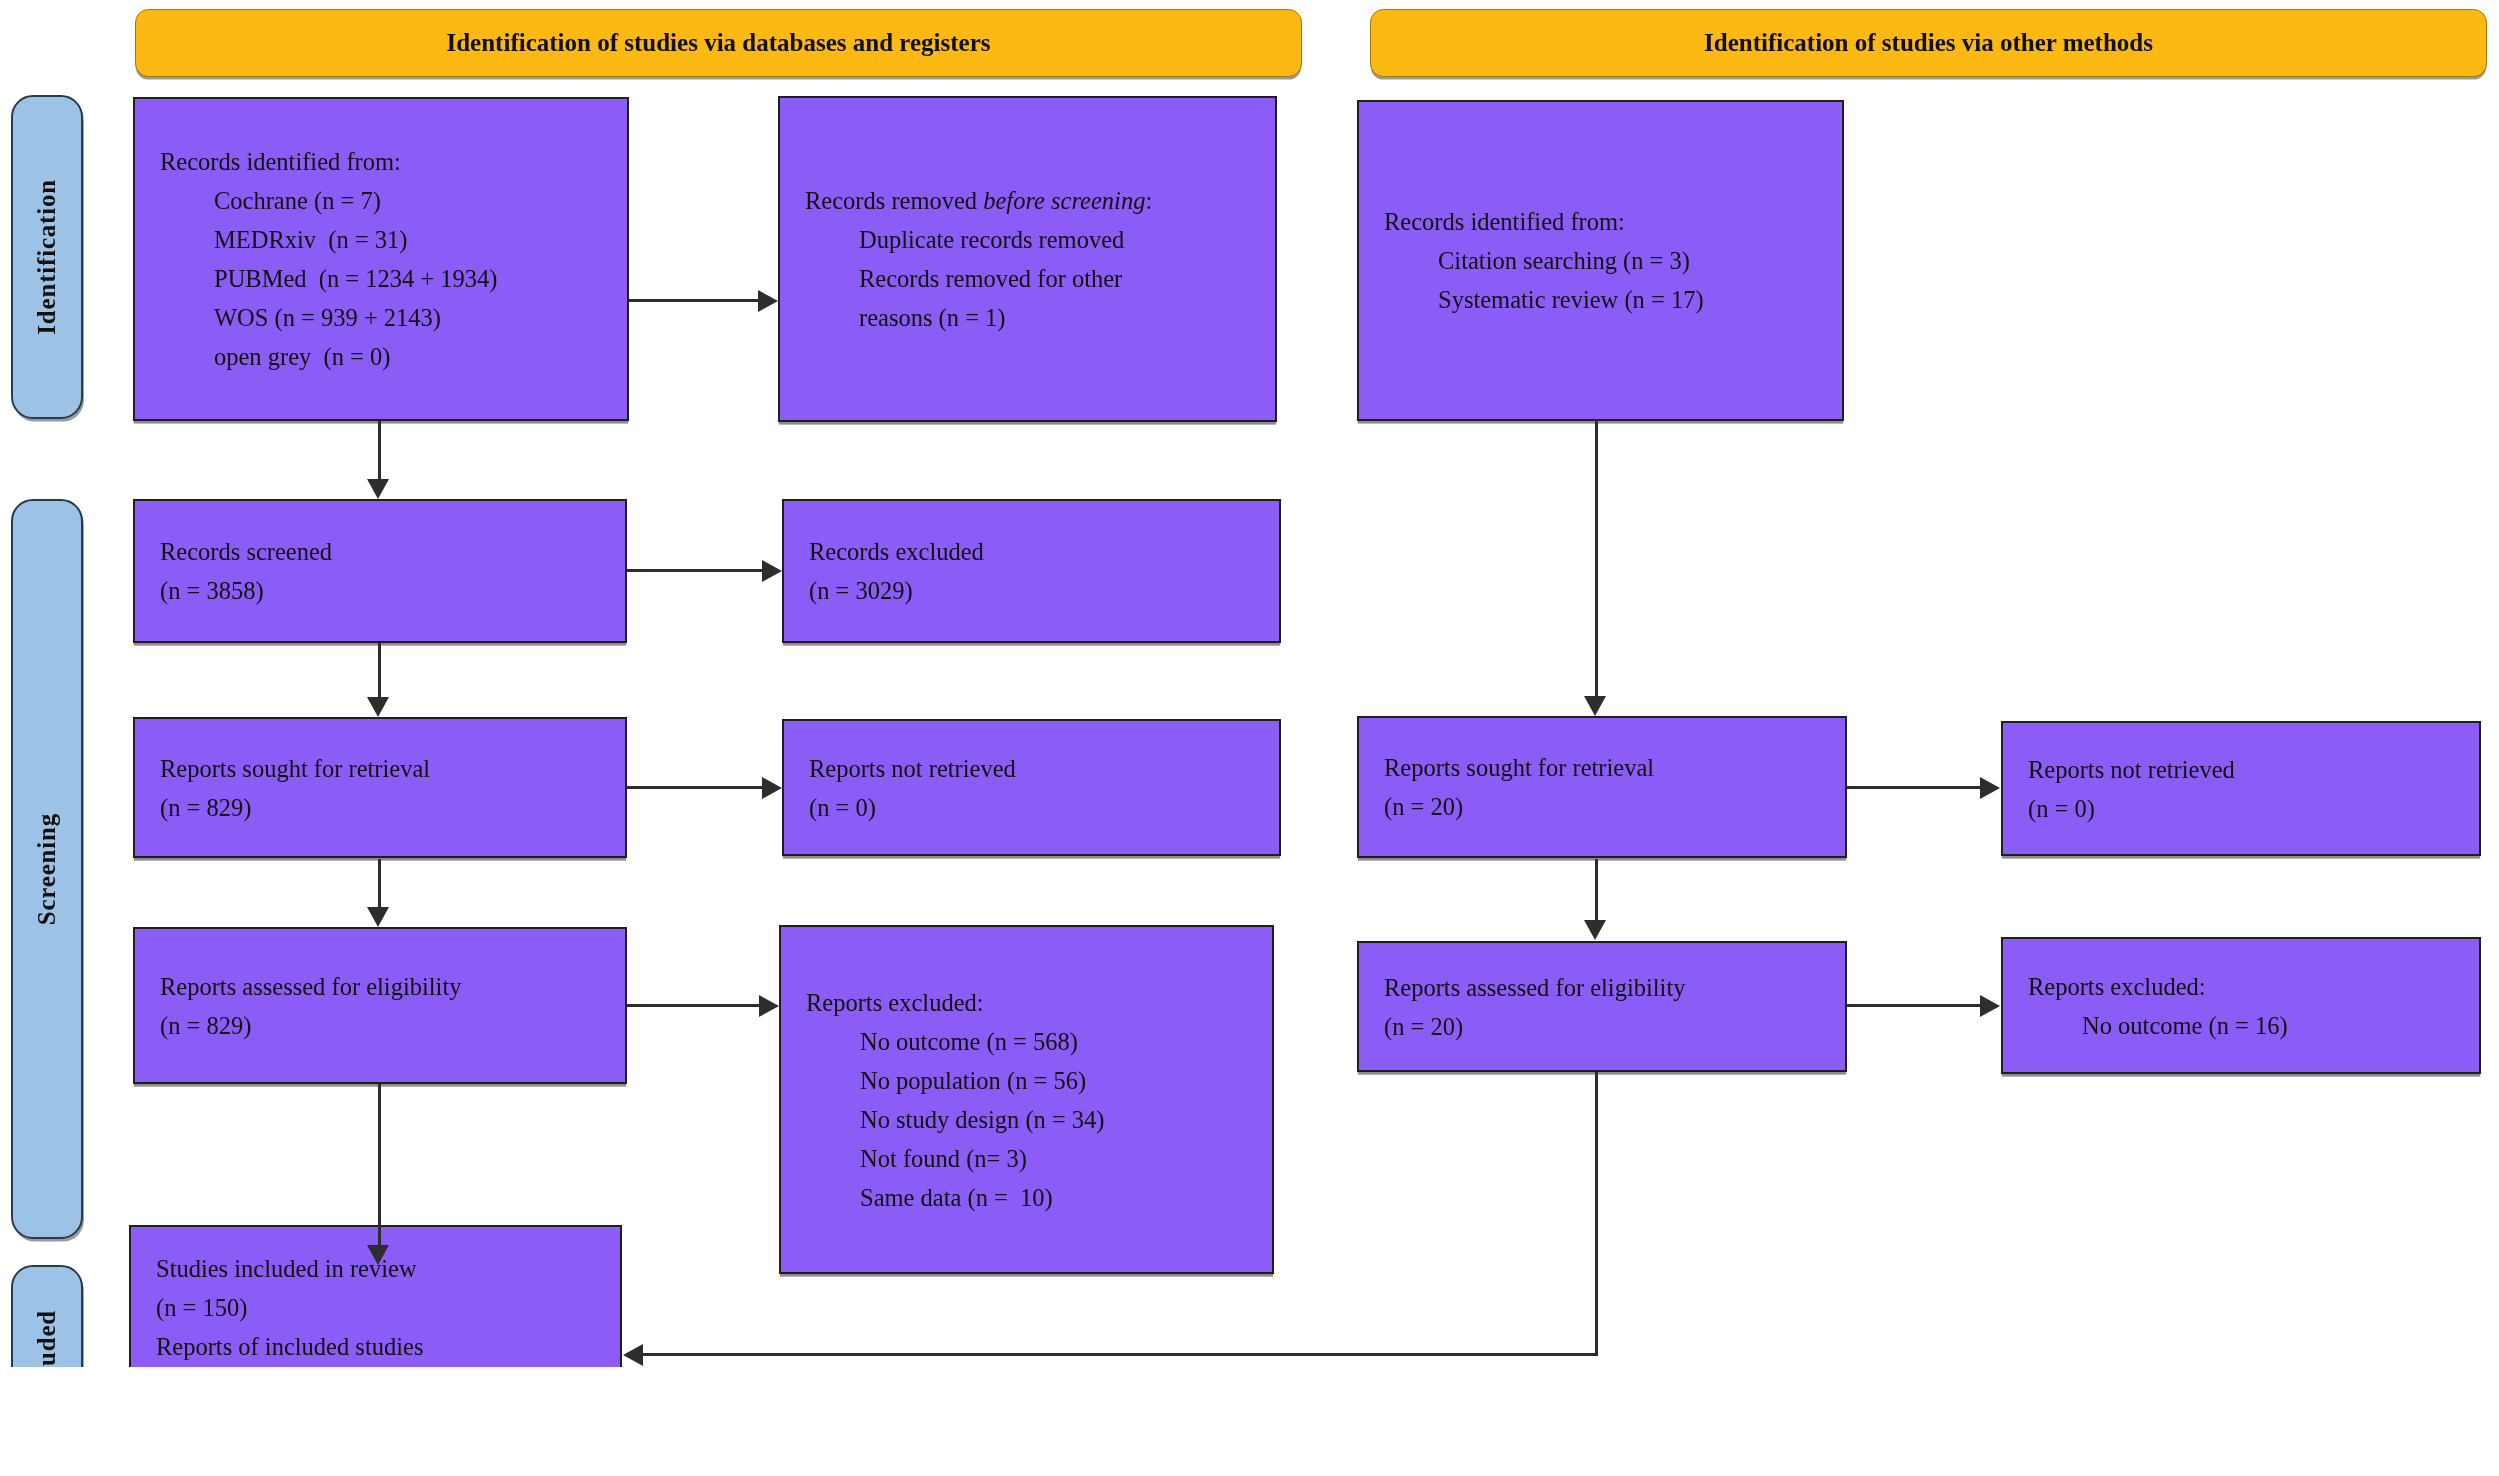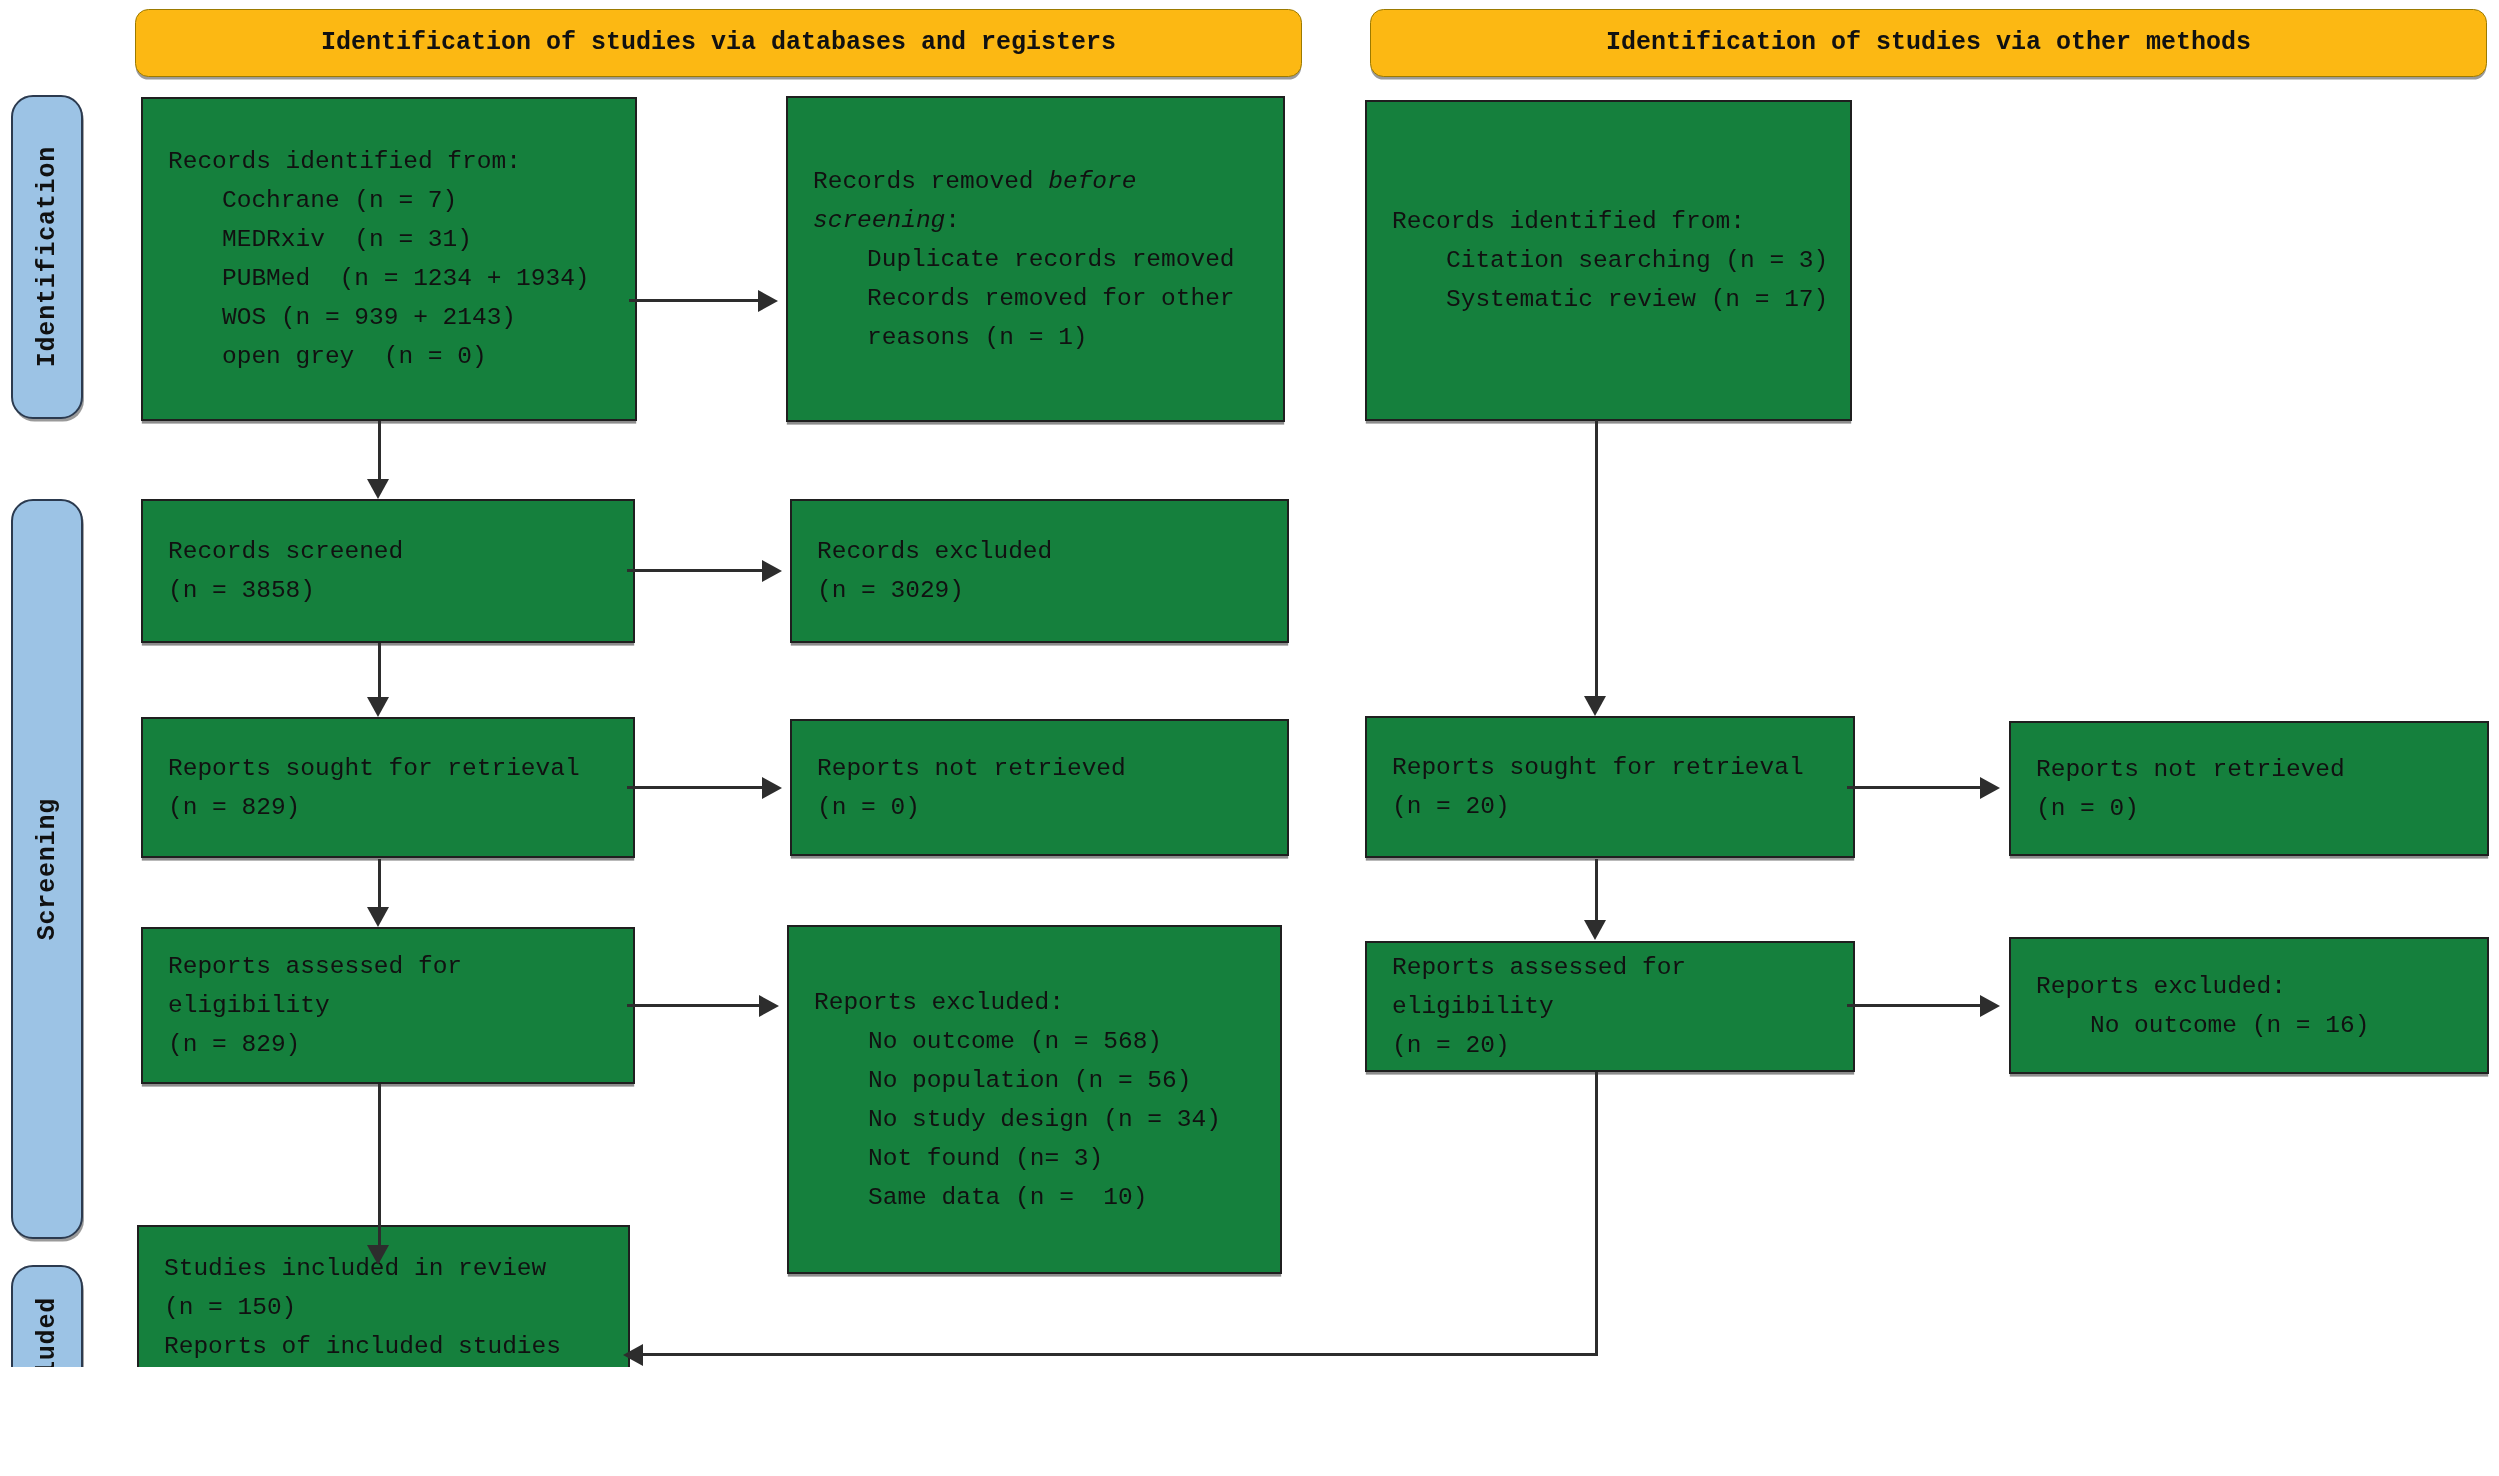--- a/index.html
+++ b/index.html
@@ -1,18 +1,18 @@
 <!DOCTYPE html>
 <html style="--banner-fill: #FCB813; --banner-border: #9C7A00; --sidebar-fill: #9CC3E5; --sidebar-border: #2B3A4F; --box-border: #1F1F1F; --arrow: #2D2D2D;font-size:13.5px"><head>
 <meta charset="utf-8">
 <style>
   html,body{margin:0;padding:0;background:#fff;}
   #canvas{
     position:relative;width:2500px;height:1367px;background:#fff;
-    font-family:Liberation Mono, monospace;color:#111;overflow:hidden;
+    font-family:Liberation Serif, serif;color:#111;overflow:hidden;
   }
   
   .stage-bar{
     position:absolute;left:11px;width:72px;box-sizing:border-box;
     background:var(--sidebar-fill,#9CC3E5);border:2.5px solid var(--sidebar-border,#2B3A4F);
     border-radius:22px;display:flex;align-items:center;justify-content:center;
     box-shadow:1.7px 3.4px 0 -0.8px #9a9a9a;
   }
   .stage-label{
     writing-mode:vertical-rl;transform:rotate(180deg);
@@ -21,25 +21,25 @@
   
   .banner{
     position:absolute;top:8.5px;height:68px;box-sizing:border-box;
     background:var(--banner-fill,#FCB813);border:1.7px solid var(--banner-border,#9C7A00);
     border-radius:13.5px;display:flex;align-items:center;justify-content:center;
     box-shadow:0 3.4px 0 -0.8px #9a9a9a;
   }
   .banner-label{font-weight:bold;font-size:25px;color:#111;}
   
   .box{
-    position:absolute;box-sizing:border-box;background:#15803d;
+    position:absolute;box-sizing:border-box;background:#8b5cf6;
     border:2.5px solid var(--box-border,#1F1F1F);
     box-shadow:0 3.4px 0 -0.8px #8c8c8c;
     display:flex;flex-direction:column;justify-content:center;
-    padding:8.5px 15px 8.5px 25px;font-size:24.5px;line-height:39px;margin-left:8px;
+    padding:8.5px 15px 8.5px 25px;font-size:24.5px;line-height:39px;
   }
   .line{white-space:pre-wrap;}
   .ind{padding-left:54px;}
   .em{font-style:italic;}
   
   .vshaft{position:absolute;width:2.5px;background:var(--arrow,#2D2D2D);}
   .hshaft{position:absolute;height:2.5px;background:var(--arrow,#2D2D2D);}
   .head-down{position:absolute;width:0;height:0;
     border-left:11px solid transparent;border-right:11px solid transparent;
     border-top:20px solid var(--arrow,#2D2D2D);}

